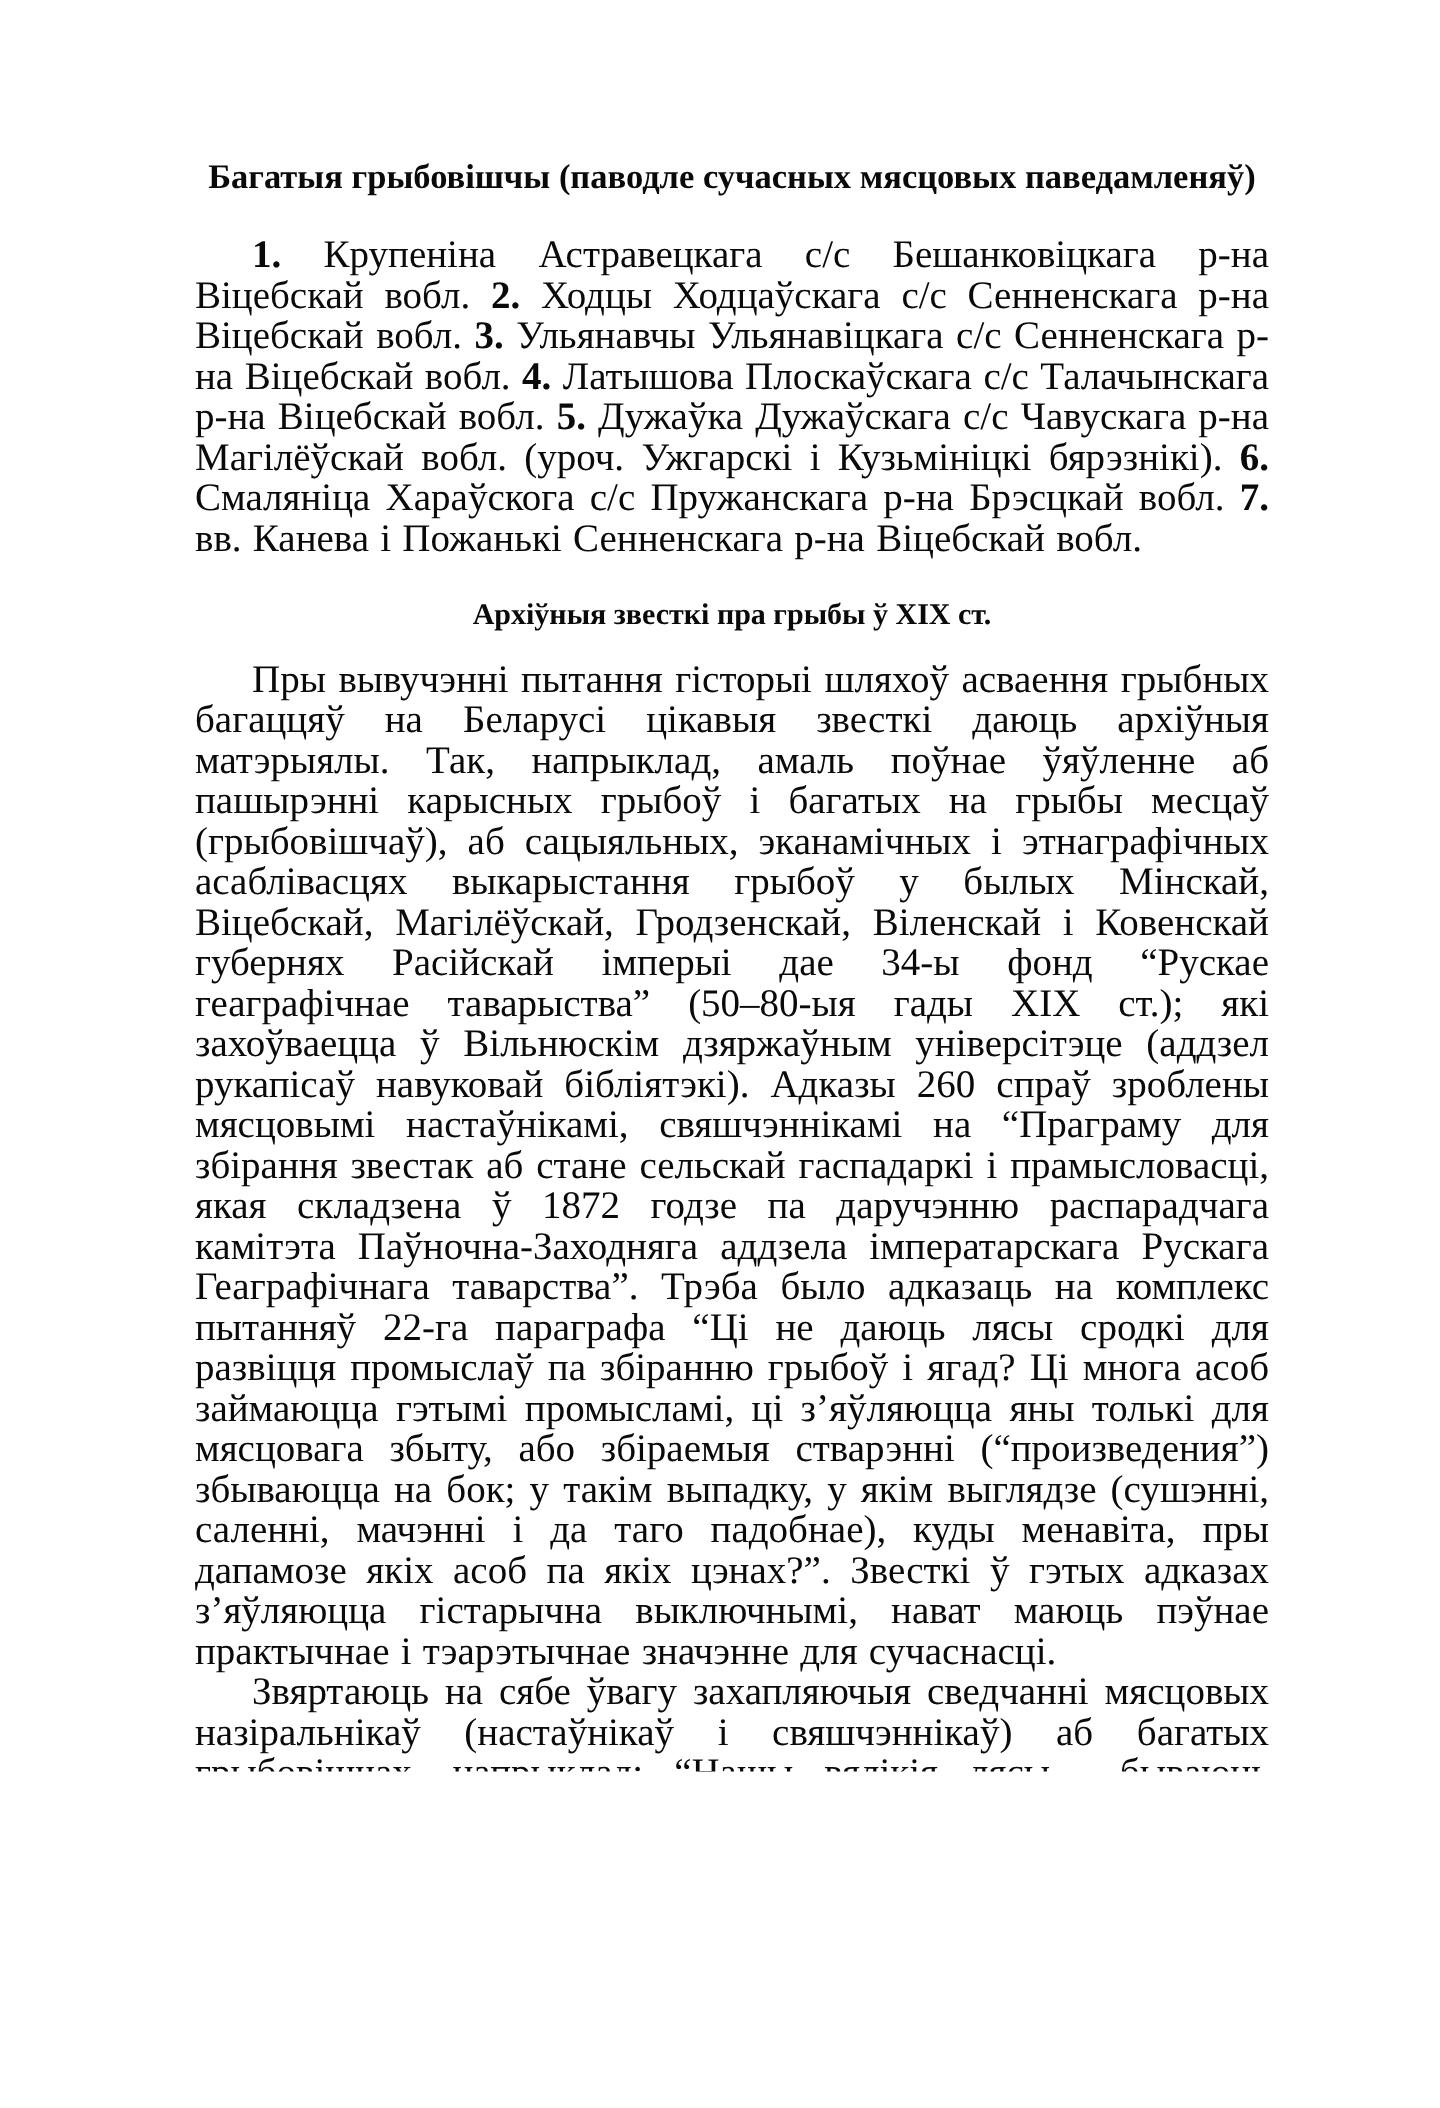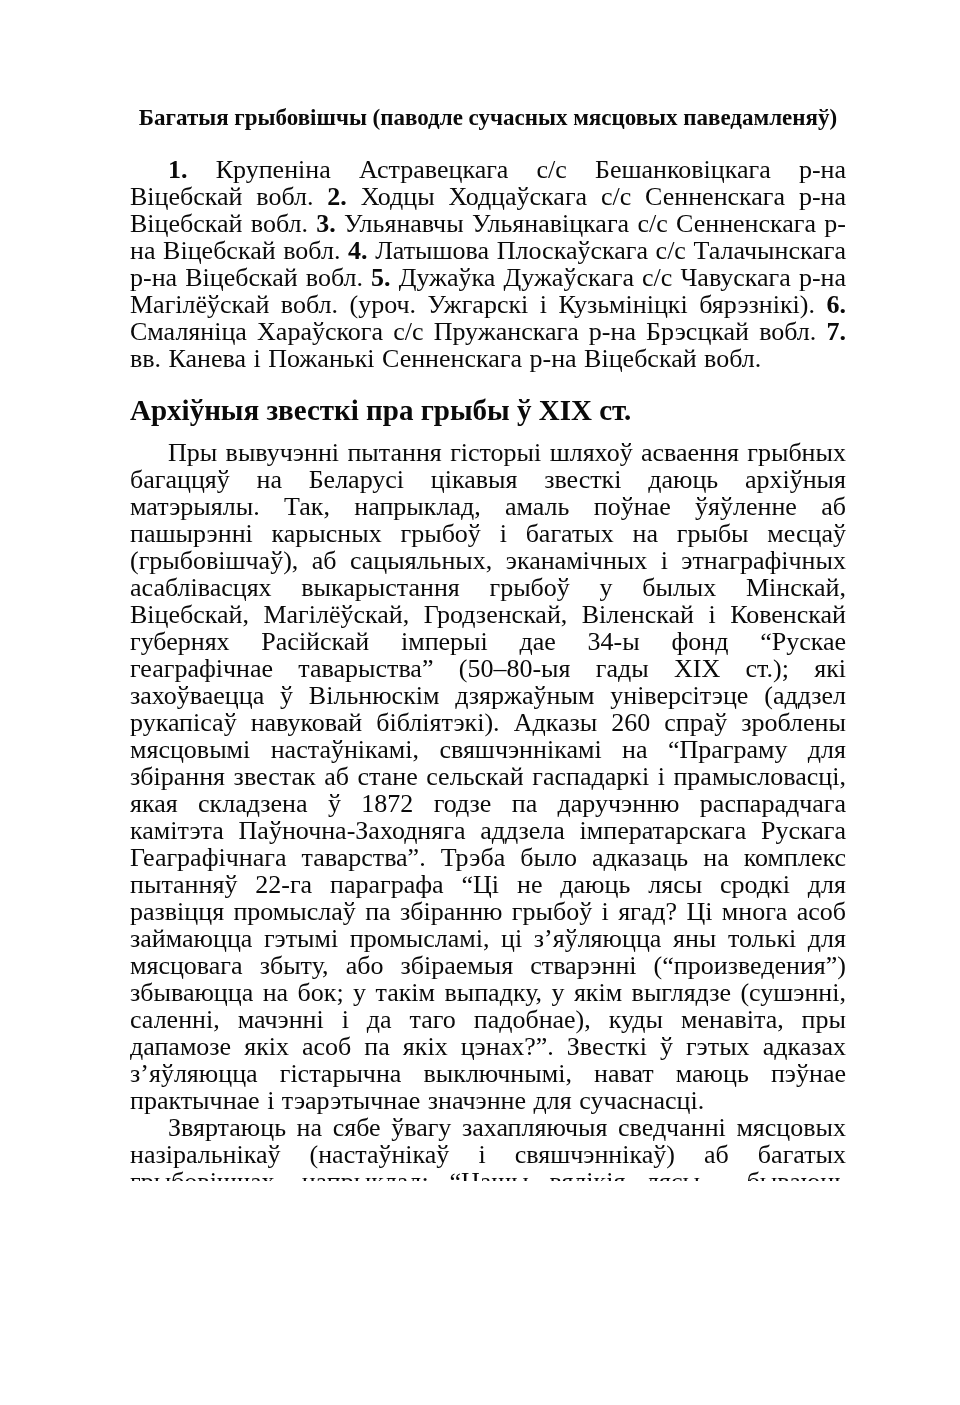--- a/index.html
+++ b/index.html
@@ -28,23 +28,23 @@
     width: 716px;
   }
   .heading {
     font-size: 23px;
     font-weight: bold;
     text-align: center;
     line-height: 28px;
     margin: 0 0 24px 0;
   }
   .heading2 {
-    font-size: 29px;
+    font-size: 20px;
     font-weight: bold;
-    text-align: left;
+    text-align: center;
     line-height: 28px;
     margin: 24px 0 15px 0;
   }
   p.body {
     font-size: 26px;
     line-height: 27px;
     text-align: justify;
     text-indent: 38px;
     margin: 0;
     word-spacing: 1px;

